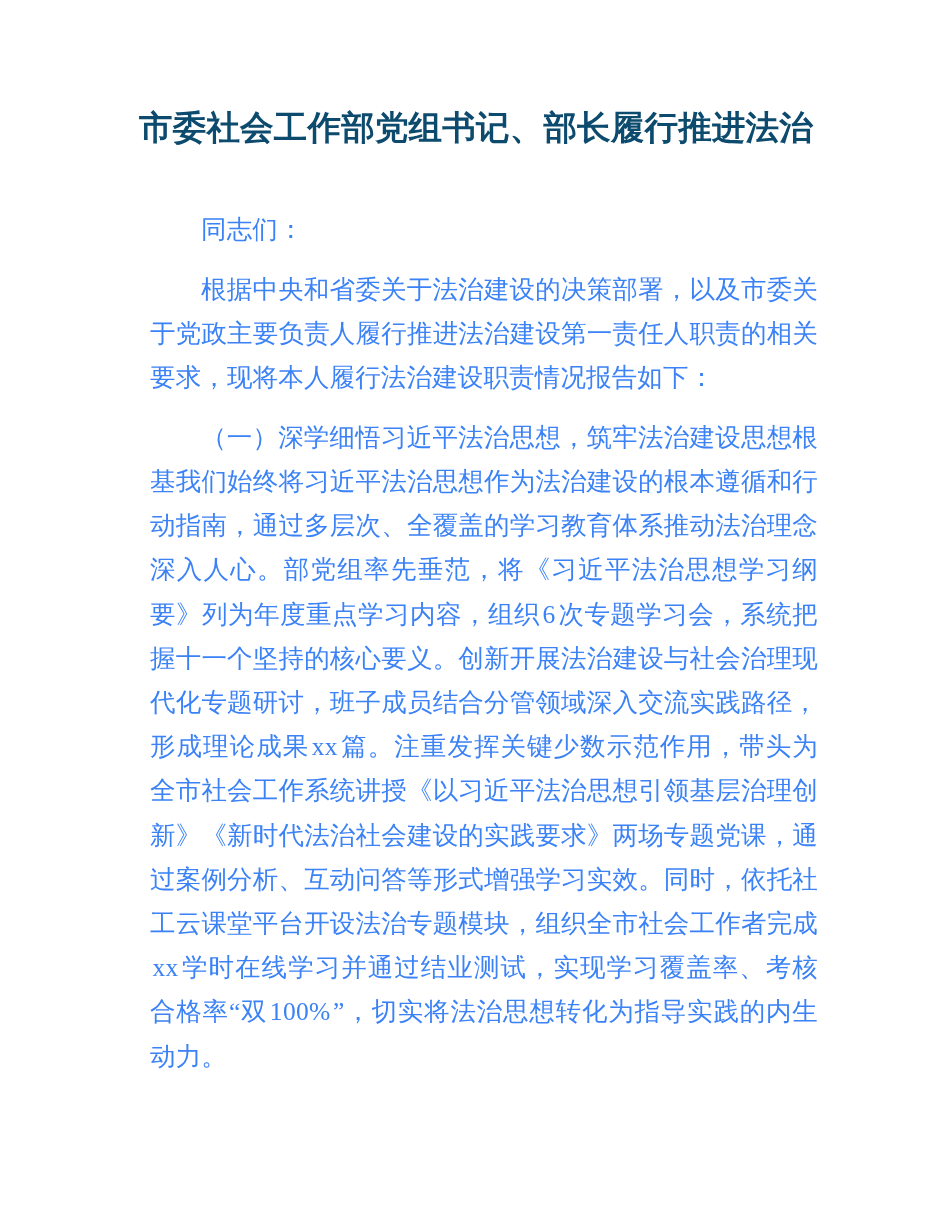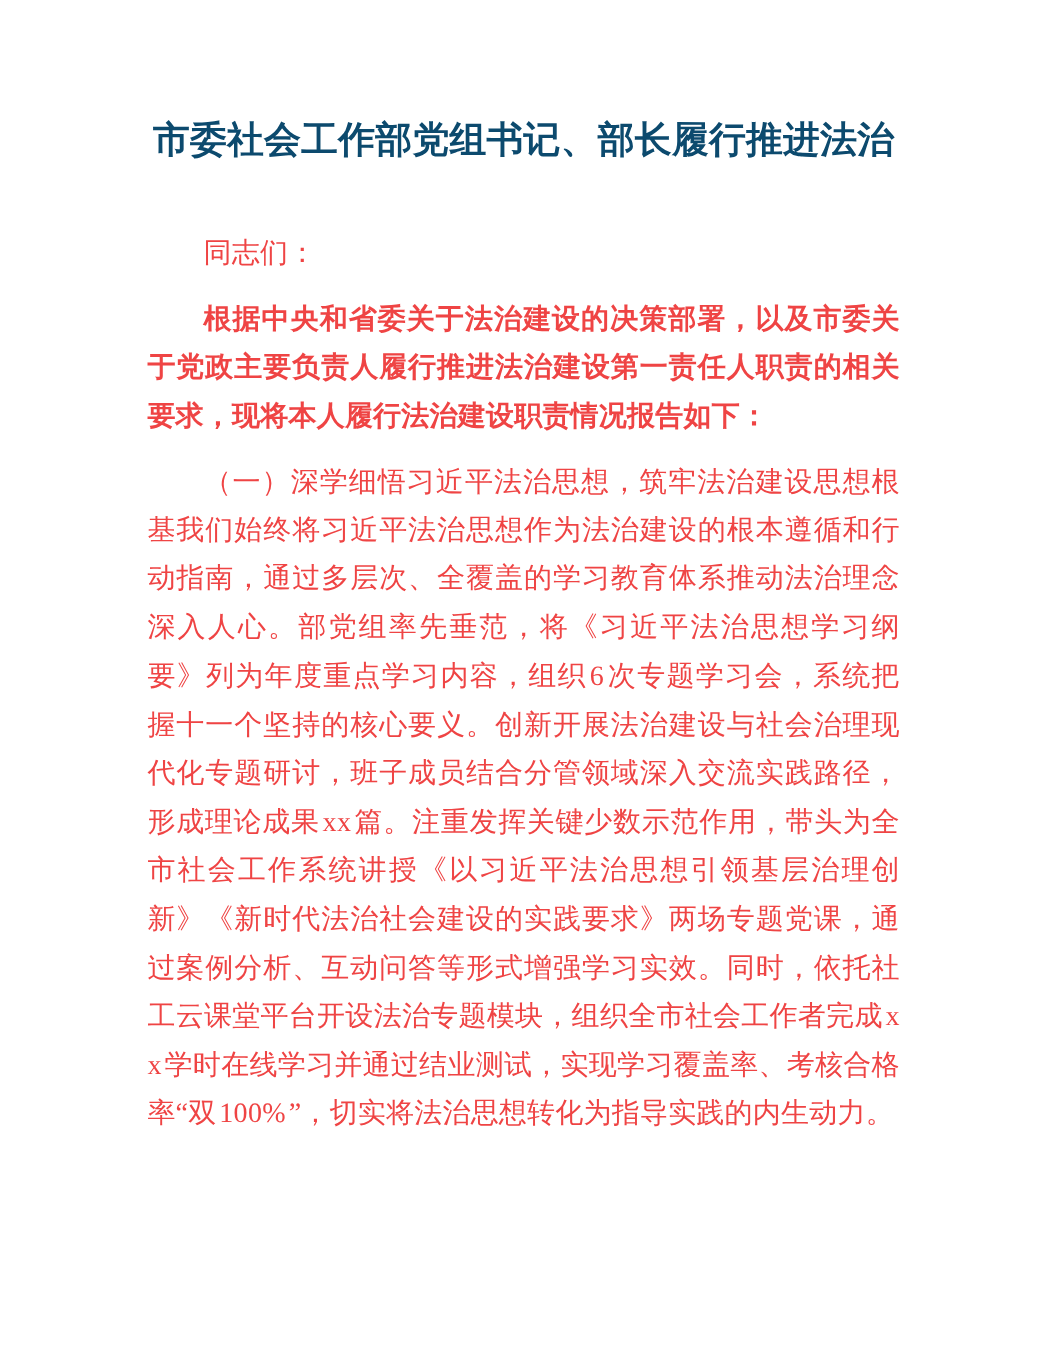--- a/index.html
+++ b/index.html
@@ -46,36 +46,36 @@
 
   
   .body-block {
     position: absolute;
     top: 208px;
     left: 0;
     width: 684px;
   }
 
   p.para {
-    margin: 0 0 0 0;
+    margin: 0 0 0 16px;
     padding: 0;
     font-family: "Liberation Serif", "DejaVu Serif", serif;
     font-size: 25.5px;
     line-height: 44.2px;
-    color: #ef4444;
+    color: #3b82f6;
     text-align: justify;
     text-justify: inter-ideograph;
     text-indent: 51px;
     letter-spacing: 0.15px;
     word-break: break-all;
   }
 
   
   p.gap-salutation { margin-bottom: 15.5px; }
-  p.gap-lead       { margin-bottom: 15.5px; font-weight: bold; }
+  p.gap-lead       { margin-bottom: 15.5px; }
   p.gap-heading    { margin-bottom: 15.5px; }
 
   
   .latin {
     font-family: "Liberation Serif", "DejaVu Serif", serif;
     padding: 0 2.5px;
     letter-spacing: 0.3px;
   }
 </style>
 </head>

